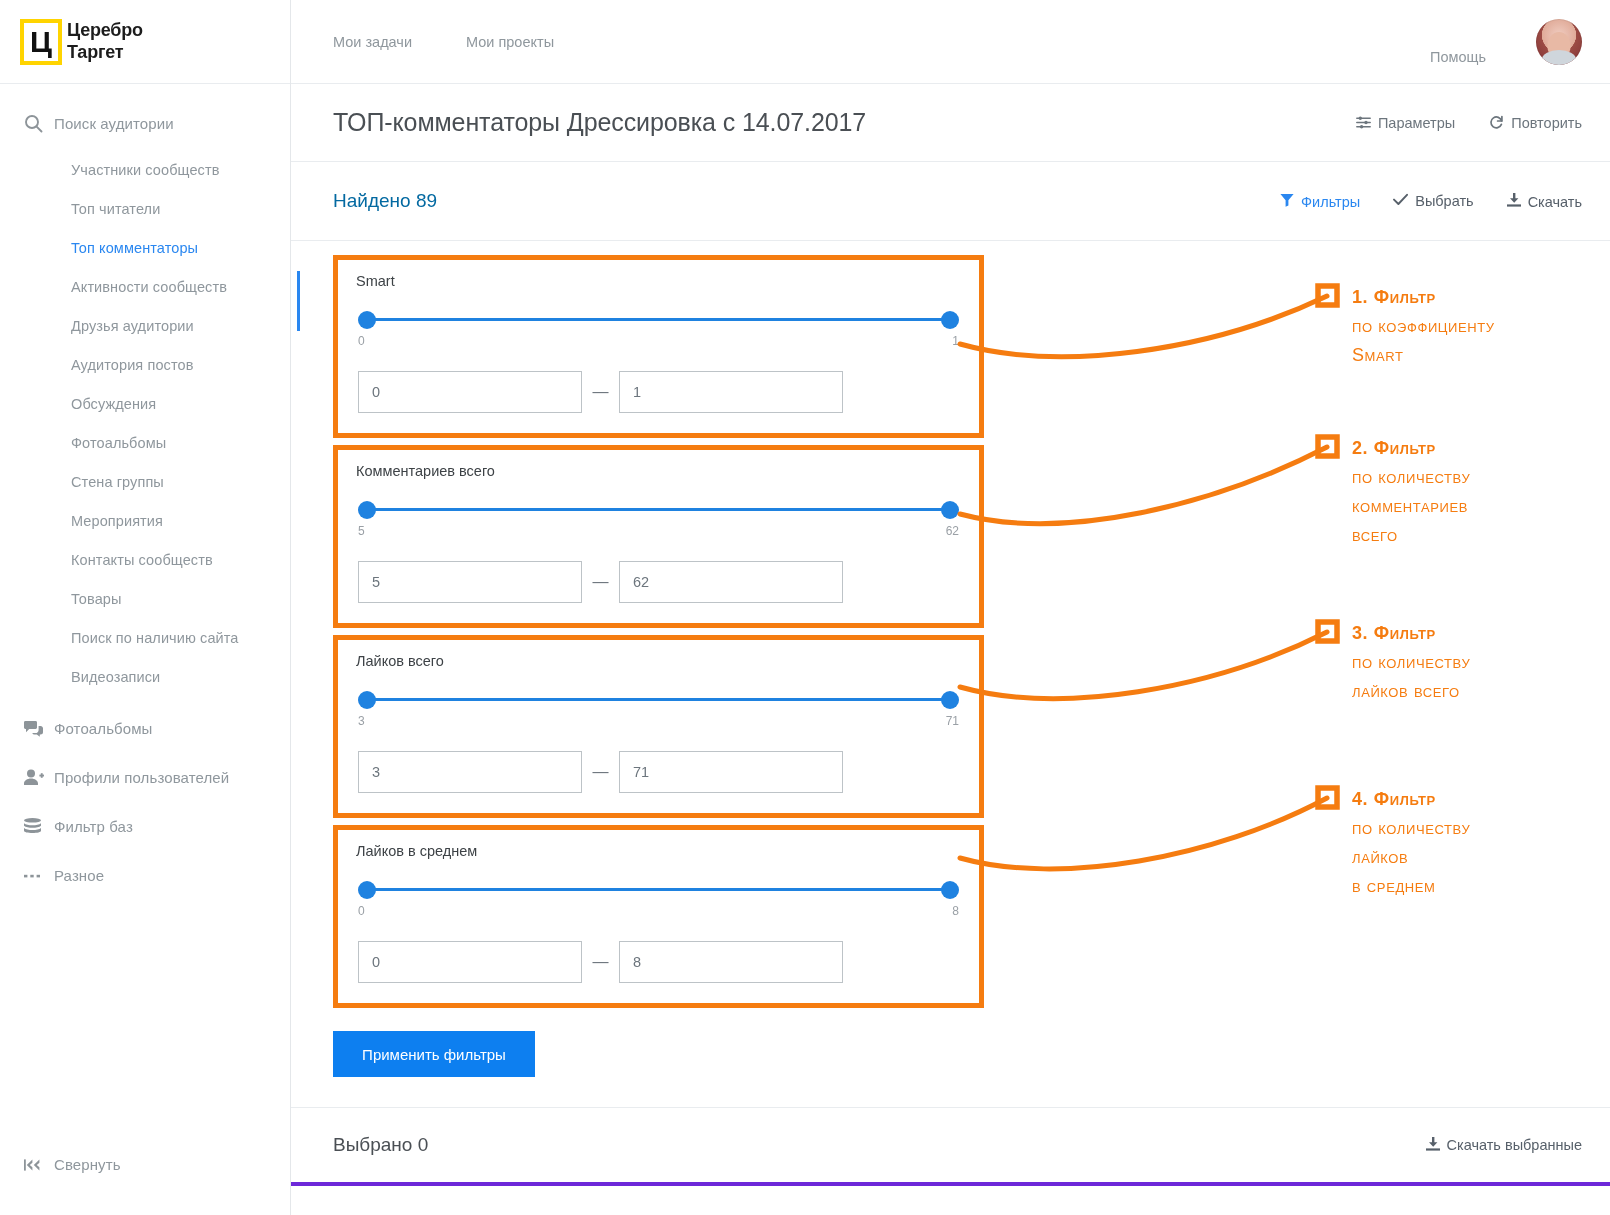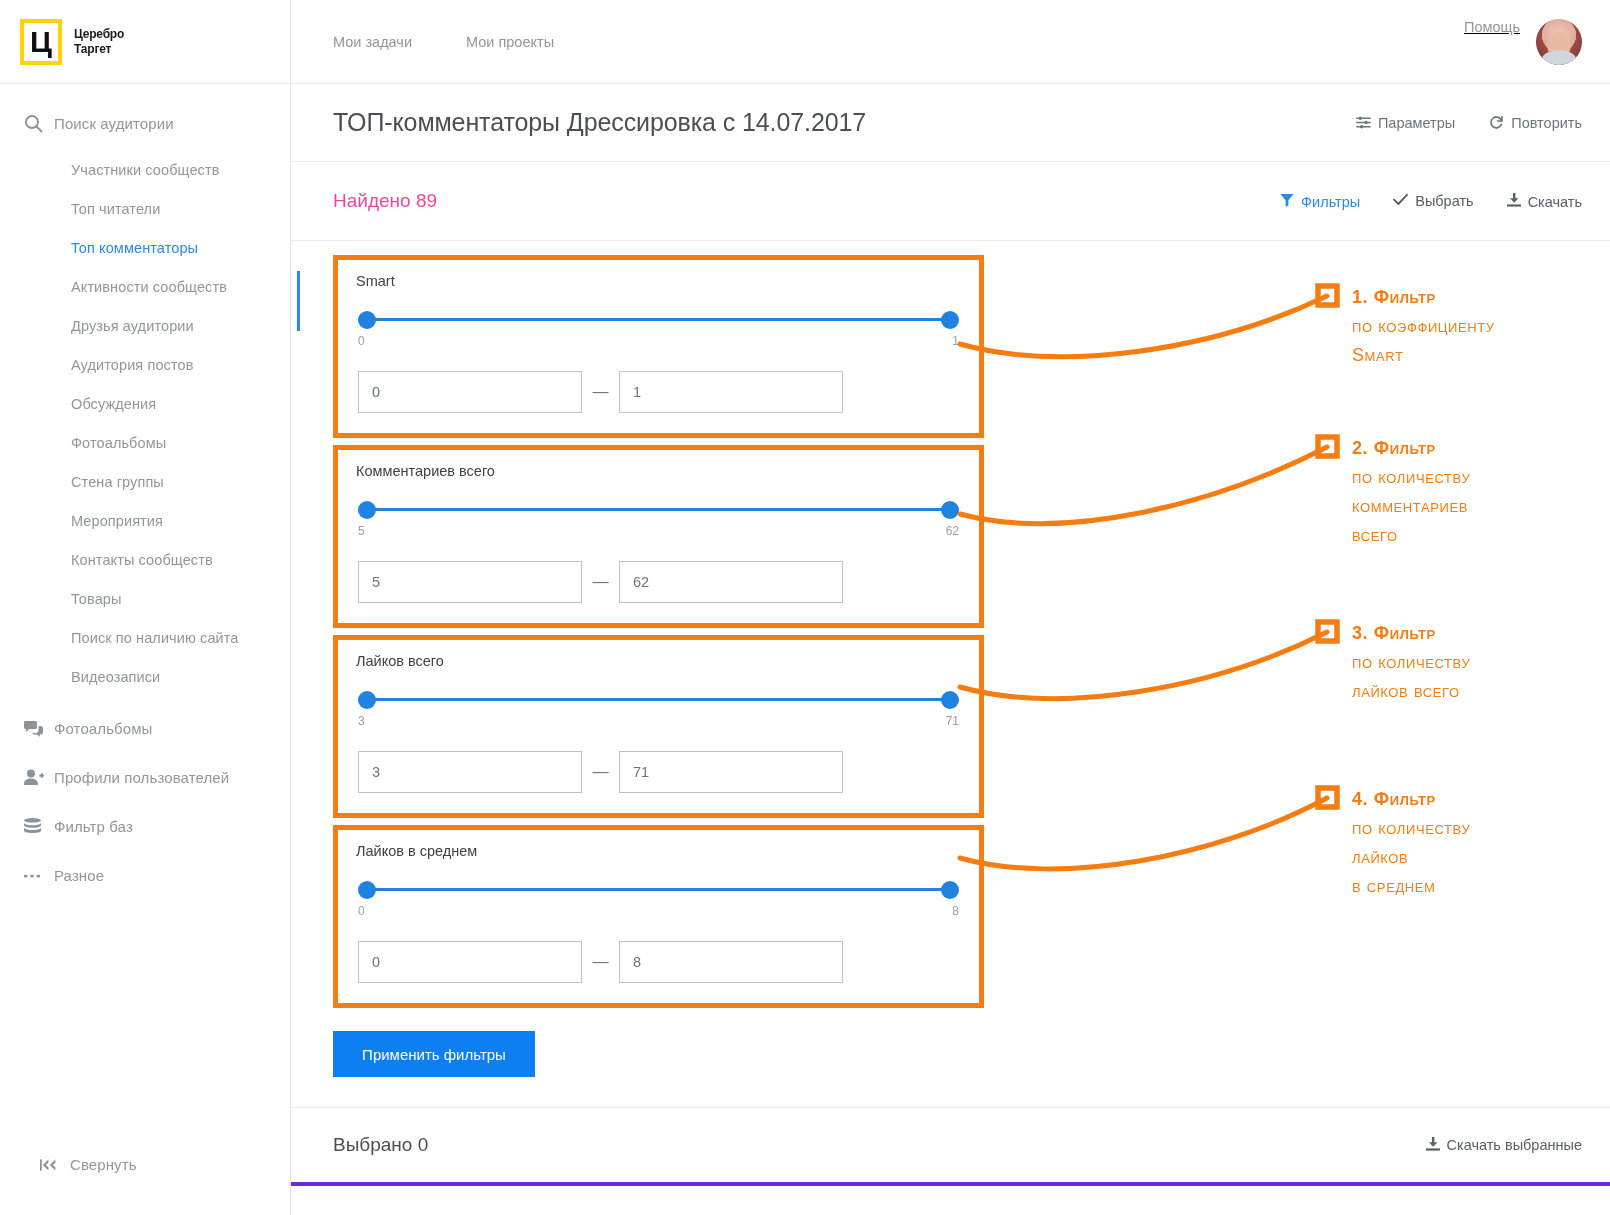--- a/index.html
+++ b/index.html
@@ -35,22 +35,22 @@
     border-bottom: 1px solid #e9ecef;
   }
   .brand-mark {
     width: 42px; height: 46px;
     border: 4px solid #ffd400;
     display: flex; align-items: center; justify-content: center;
     font-size: 30px; font-weight: 700; line-height: 1;
     color: #111; font-family: "Liberation Sans", sans-serif;
   }
   .brand-text {
-    margin-left: 12px;
-    font-size: 12px;
+    margin-left: 5px;
+    font-size: 18px;
     font-weight: 700;
     line-height: 1.18;
     color: #1c1c1c;
     letter-spacing: -0.2px;
   }
 
   .nav { padding-top: 15px; }
   .nav-group-head {
     display: flex; align-items: center;
     height: 49px;
@@ -76,21 +76,21 @@
     padding-left: 71px;
     font-size: 14.5px;
     color: #8f979d;
     cursor: pointer;
     letter-spacing: 0.1px;
   }
   .sub-item.active { color: #2a87f0; }
 
   .collapse {
     position: absolute;
-    left: 16px; bottom: 42px;
+    left: 0; bottom: 42px;
     width: 303px;
     display: flex; align-items: center;
     padding-left: 24px;
     cursor: pointer;
   }
   .collapse .nav-label { color: #8f979d; }
 
   
   .main {
     position: absolute;
@@ -107,21 +107,21 @@
   }
   .topnav { display: flex; align-items: flex-end; gap: 54px; }
   .topnav a, .help-link {
     font-size: 14.5px;
     color: #8f979d;
     text-decoration: none;
     cursor: pointer;
   }
   .topbar-right {
     margin-left: auto;
-    display: flex; align-items: flex-start; gap: 16px; text-decoration: underline;
+    display: flex; align-items: flex-end; gap: 50px;
   }
   .avatar {
     width: 46px; height: 46px;
     border-radius: 50%;
     overflow: hidden;
     background: radial-gradient(circle at 50% 35%, #f0ccc0 0%, #e0ab99 45%, #9c4b44 46%, #7d2f33 100%);
     position: relative;
     cursor: pointer;
     box-shadow: inset 0 0 0 1px rgba(0,0,0,.06);
   }
@@ -164,21 +164,21 @@
   .hact svg { display:block; }
 
   .toolbar {
     height: 79px;
     border-bottom: 1px solid #e9ecef;
     display: flex; align-items: center;
     padding: 0 28px 0 42px;
   }
   .found {
     font-size: 19px;
-    color: #ec4899;
+    color: #0369a1;
   }
   .toolbar-actions {
     margin-left: auto;
     display: flex; align-items: center; gap: 33px;
   }
   .tact {
     display: flex; align-items: flex-end; gap: 7px;
     font-size: 14.5px; color: #57606a; cursor: pointer;
   }
   .tact.blue { color: #2a87f0; }

